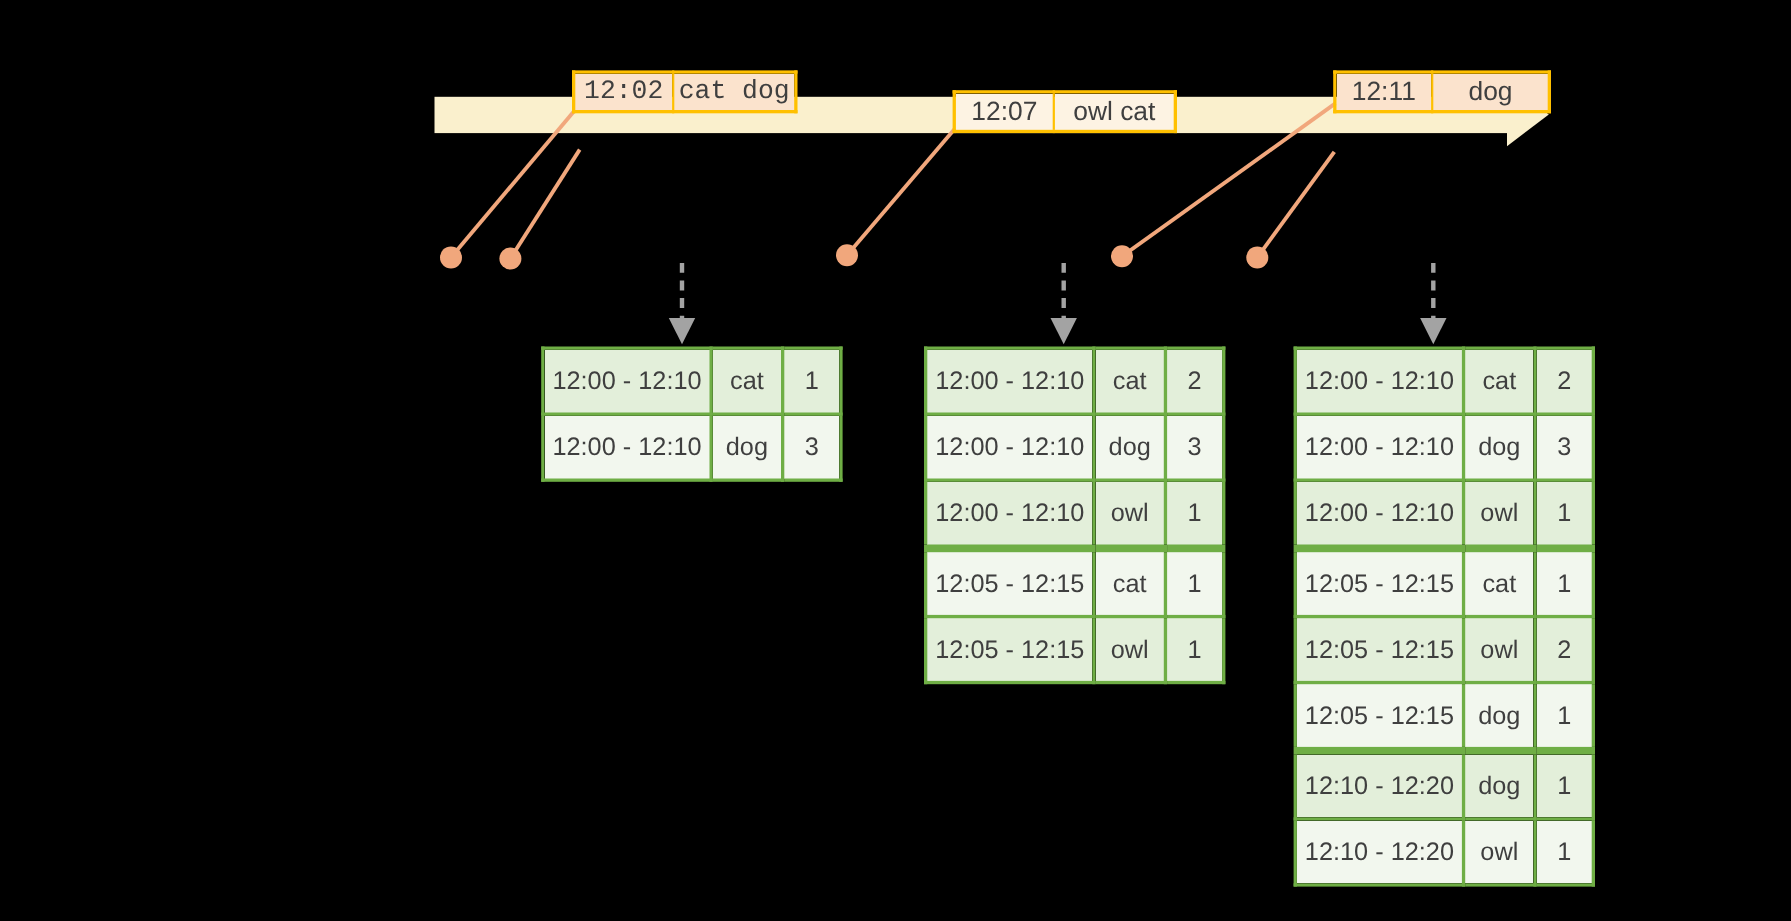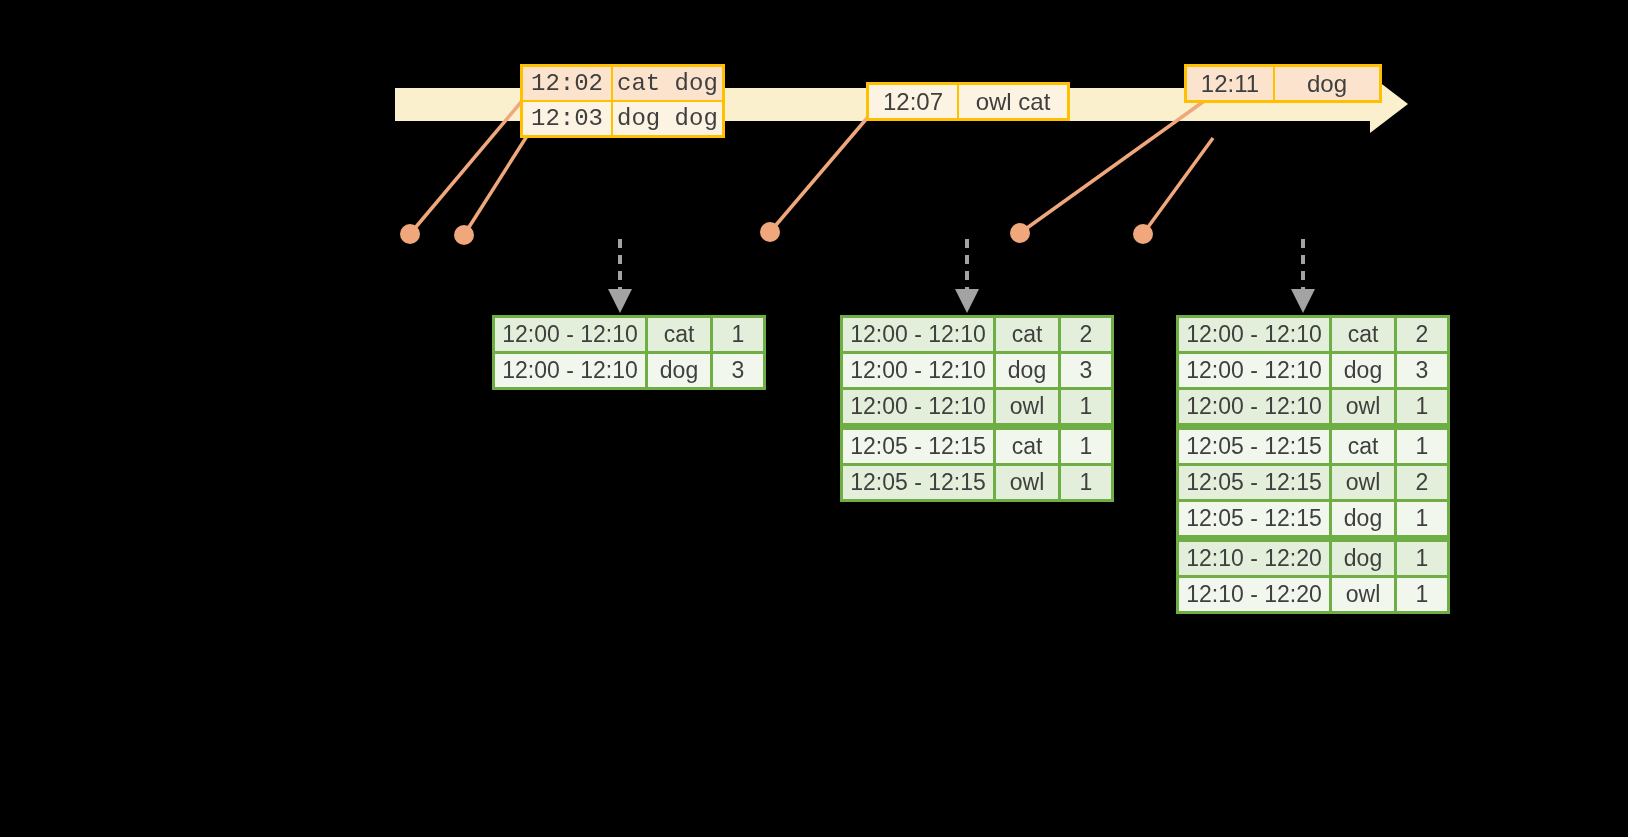--- a/index.html
+++ b/index.html
@@ -29,31 +29,31 @@
   .etable td{border:2px solid var(--gold);height:33px;padding:0 4px;}
   .etable .c-time{width:80px;}
   .etable .c-words{width:100px;}
   .etable.narrow .c-time{width:78px;}
   .etable.narrow .c-words{width:96px;}
   tr.peach td{background:var(--peach);}
   tr.cream td{background:var(--cream);}
 
   
   .gtable{border:3px solid var(--green);font-size:23px;}
-  .gtable td{border:3px solid var(--green);height:33px;padding:0 4px;}
+  .gtable td{border:3px solid var(--green);height:33px;padding:12px 4px;}
   .gtable .c-win{width:142px;}
   .gtable .c-key{width:54px;}
   .gtable .c-cnt{width:42px;}
   tr.g td{background:var(--green-row);}
   tr.w td{background:var(--green-row-alt);}
   tr.grp td{border-top-width:7px;}
 
   #t1{left:520px;top:64px;font-family:Liberation Mono, monospace;}
   #t2{left:866px;top:82px;}
-  #t3{left:1184px;top:64px;}
+  #t3{left:1212px;top:64px;}
   #g1{left:492px;top:315px;}
   #g2{left:840px;top:315px;}
   #g3{left:1176px;top:315px;}
 </style>
 </head>
 <body>
 
 <div class="stage">
 
   <svg class="layer" width="1628" height="837" viewBox="0 0 1628 837">
@@ -86,24 +86,20 @@
       <polygon points="1291,289 1315,289 1303,313" fill="var(--gray-arrow)"></polygon>
     </g>
   </svg>
 
   <table id="t1" class="etable">
     <tbody>
         <tr class="peach">
       <td class="c-time">12:02</td>
       <td class="c-words">cat dog</td>
     </tr>
-    <tr class="cream">
-      <td class="c-time">12:03</td>
-      <td class="c-words">dog dog</td>
-    </tr>
   </tbody>
     </table>
 
   <table id="t2" class="etable">
     <tbody>
         <tr class="cream">
       <td class="c-time">12:07</td>
       <td class="c-words">owl cat</td>
     </tr>
   </tbody>

